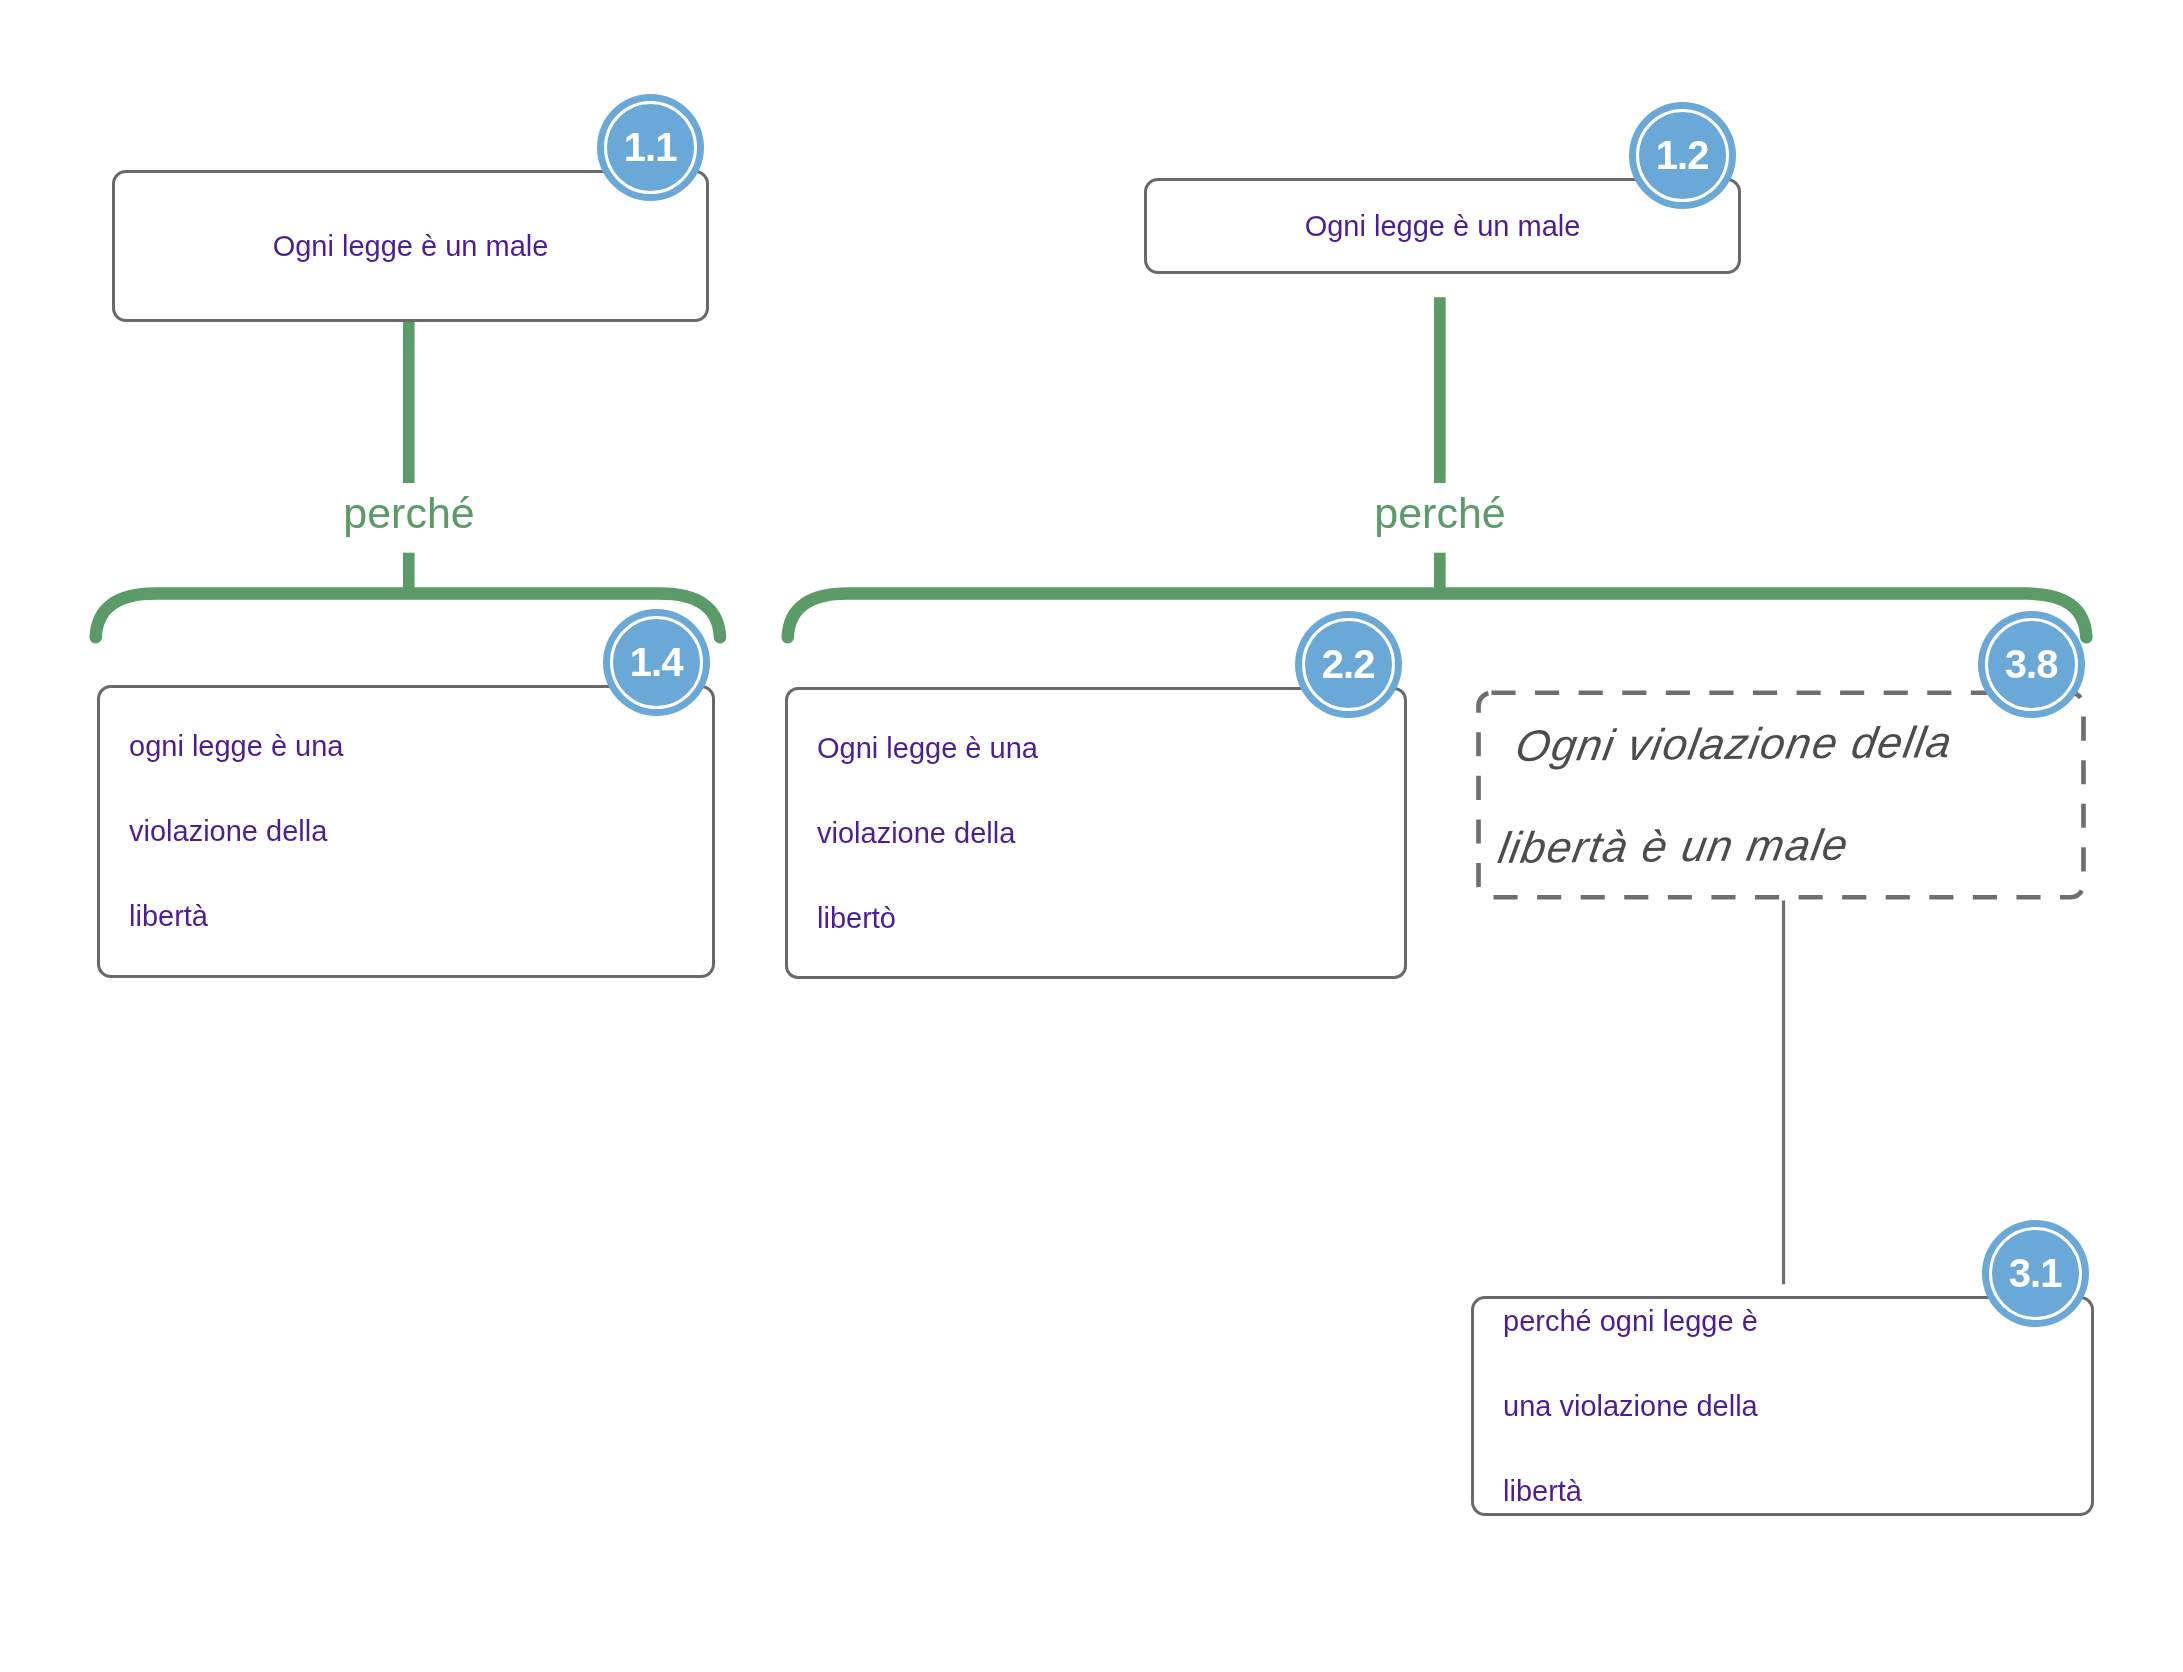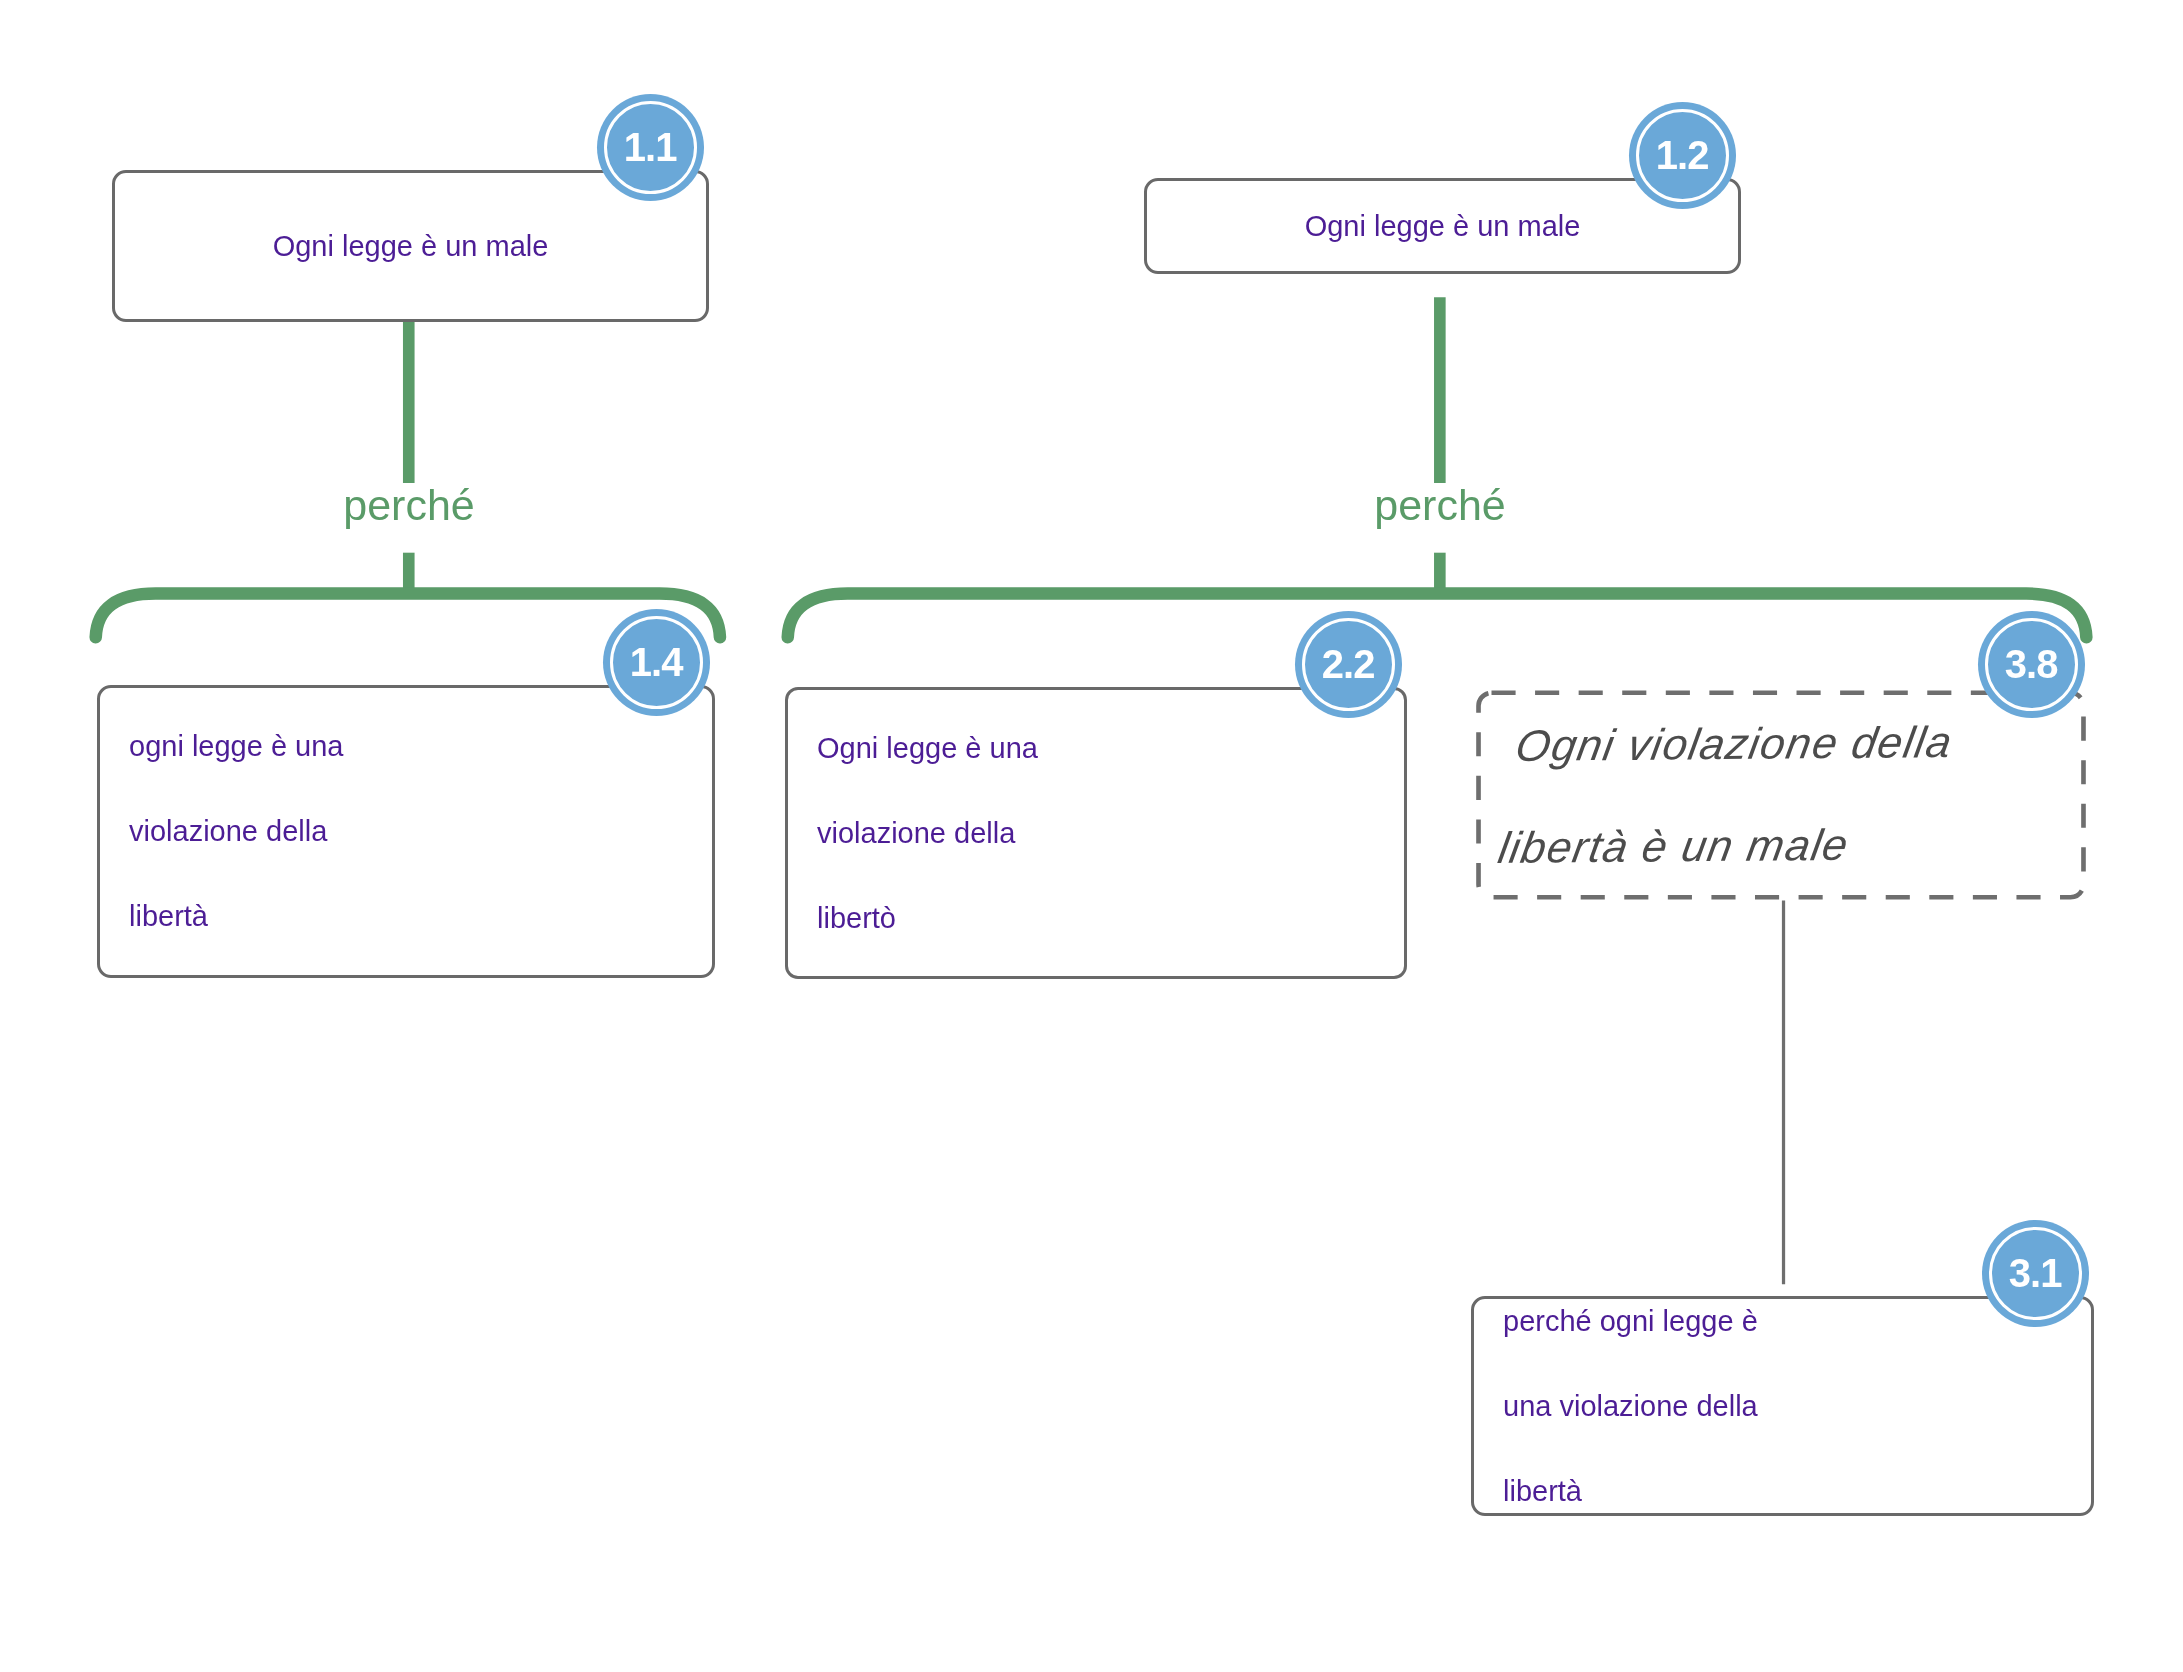--- a/index.html
+++ b/index.html
@@ -85,20 +85,21 @@
     font-weight: bold;
     letter-spacing: -0.9px;
   }
   .relation-label {
     position: absolute;
     width: 232px;
     text-align: center;
     font-size: 43px;
     color: #5a9b68;
     z-index: 1;
+    margin-top: 8px;
   }
 </style>
 </head>
 <body>
 
 <div id="canvas">
 
   <svg id="connector-layer" viewBox="0 0 4700 3600" xmlns="http://www.w3.org/2000/svg">
 
     <path d="M 880 640 L 880 1040" stroke="#5a9b68" stroke-width="25" fill="none"></path>

